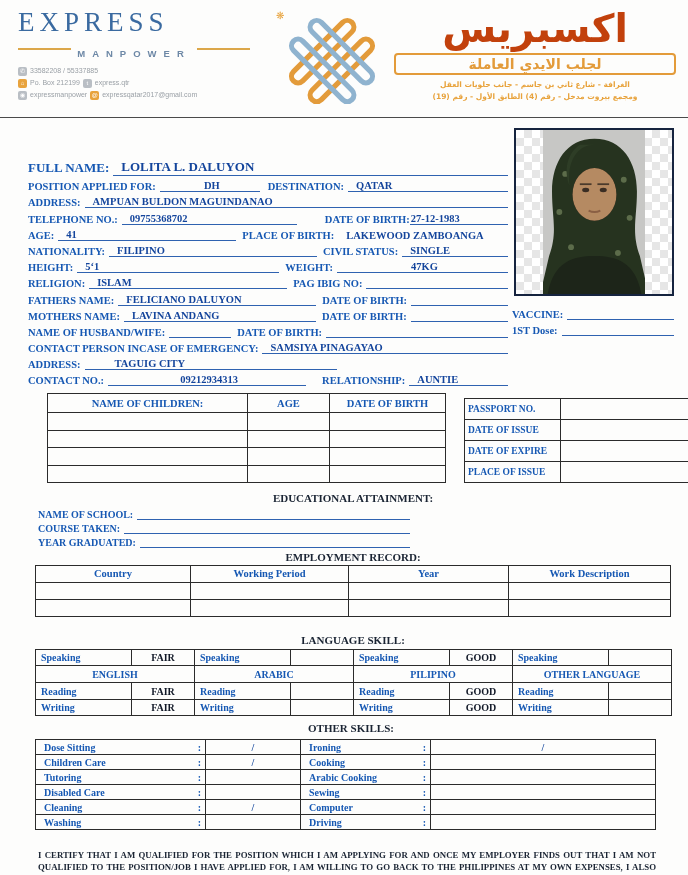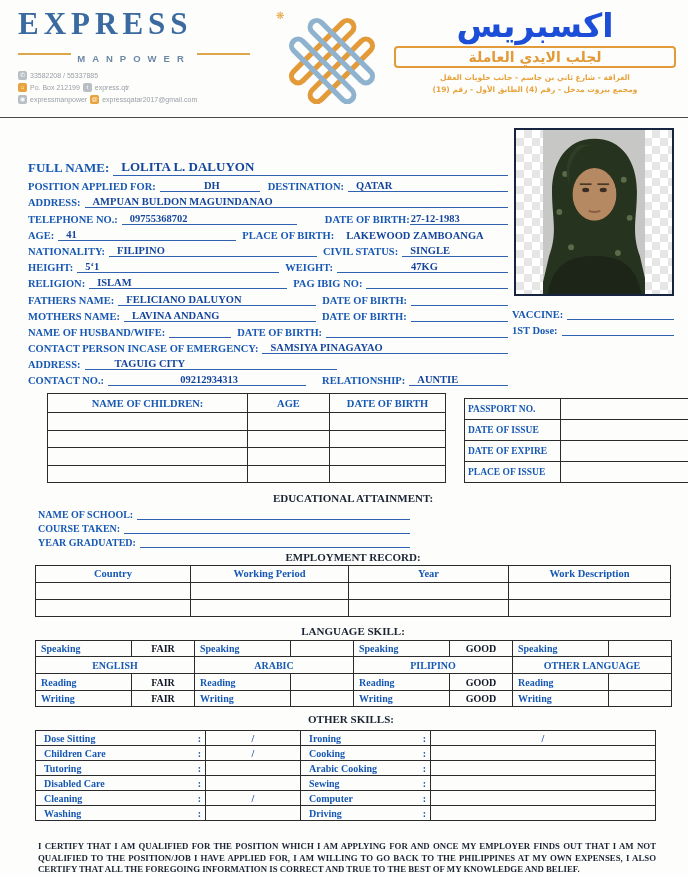--- a/index.html
+++ b/index.html
@@ -2,33 +2,33 @@
 <html><head>
 <meta charset="utf-8">
 <style>
   * { margin:0; padding:0; box-sizing:border-box; }
   body { background:#ffffff; font-family:"Liberation Serif", serif; }
   .page { position:relative; width:688px; height:875px; background:#fdfdfc; overflow:hidden; }
 
   
   .header { display:flex; height:118px; padding:8px 12px 4px 18px; border-bottom:1px solid #4a4a4a; }
   .logo-block { width:232px; }
-  .logo-express { font-family:"Liberation Serif", serif; font-weight:bold; font-size:31px; letter-spacing:5px; color:#3a6aa0; line-height:1.05; }
+  .logo-express { font-family:"Liberation Serif", serif; font-weight:normal; font-size:27px; letter-spacing:5px; color:#3a6aa0; line-height:1.05; }
   .logo-sub-row { display:flex; align-items:flex-start; gap:6px; margin-top:12px; }
   .logo-sub-row .gold-line { flex:1; height:2px; background:#dca74a; }
   .logo-sub { font-family:"Liberation Sans", sans-serif; font-size:9.5px; letter-spacing:7px; color:#6d88a6; font-weight:bold; }
   .contact-lines { margin-top:6px; font-family:"Liberation Sans", sans-serif; font-size:7px; color:#9aa0a6; line-height:12px; }
   .contact-line { display:flex; align-items:center; gap:3px; white-space:nowrap; }
   .ci { display:inline-block; width:9px; height:9px; border-radius:2px; color:#fff; font-size:6px; line-height:9px; text-align:center; flex:0 0 auto; }
   .ci.gray { background:#b9bec4; }
   .ci.orange { background:#e8a33d; }
   .knot-wrap { position:relative; width:116px; margin-left:24px; display:flex; align-items:center; justify-content:center; }
   .sparkle { position:absolute; left:2px; top:2px; color:#e8a33d; font-size:10px; }
   .arabic-block { margin-left:auto; width:282px; display:flex; flex-direction:column; align-items:center; font-family:"DejaVu Sans", sans-serif; }
-  .arabic-title { font-size:33px; font-weight:bold; color:#1d4ed8; line-height:1.1; }
+  .arabic-title { font-size:39px; font-weight:bold; color:#c2410c; line-height:1.1; }
   .arabic-box { width:100%; border:2px solid #e39b3a; border-radius:4px; color:#e39b3a; font-weight:bold; font-size:14px; text-align:center; padding:1px 8px; margin-top:2px; }
   .arabic-addr { width:100%; direction:rtl; text-align:center; color:#e8a33d; font-size:7.5px; line-height:1.6; margin-top:4px; font-weight:bold; }
 
   
   .main { position:relative; padding:38px 0 0 28px; }
 
   .photo-frame { position:absolute; top:10px; right:14px; width:160px; height:168px; border:2px solid #16243f;
     background-image:conic-gradient(#e6e6e6 25%, #ffffff 0 50%, #e6e6e6 0 75%, #ffffff 0); background-size:16px 16px; }
   .photo-inner { width:66%; height:100%; margin:0 auto; background:#c7c7c5; }
   .photo-inner svg { display:block; width:100%; height:100%; }
@@ -54,21 +54,21 @@
   .passport-table { width:224px; margin-top:5px; }
   .passport-table td { height:21px; }
   .passport-table .plabel { color:#1658b3; font-weight:bold; font-size:9.5px; padding-left:3px; }
 
   .section-label { font-size:11px; font-weight:bold; color:#1a2433; margin-left:-10px;text-align:center; }
   .edu-block { margin-top:9px; }
   .edu-lines { margin:2px 0 0 10px; width:372px; }
   .edu-lines .frow { height:13.8px; font-size:10px; }
 
   .emp-block { margin-top:3px; }
-  .emp-table { width:635px; margin:2px 0 8px 7px; }
+  .emp-table { width:635px; margin:2px 0 17px 7px; }
   .emp-table th { color:#1658b3; font-size:10.5px; height:17px; }
   .emp-table td { height:17px; }
 
   .lang-block { margin-top:8px; }
   .lang-table { width:635px; margin:3px 0 0 7px; }
   .lang-table th { color:#1658b3; font-size:10px; height:17px; }
   .lang-table td { height:16.5px; }
   .lang-table .skill { color:#1658b3; font-weight:bold; padding-left:5px; }
   .lang-table .rating { color:#111827; font-weight:bold; text-align:center; }
 

